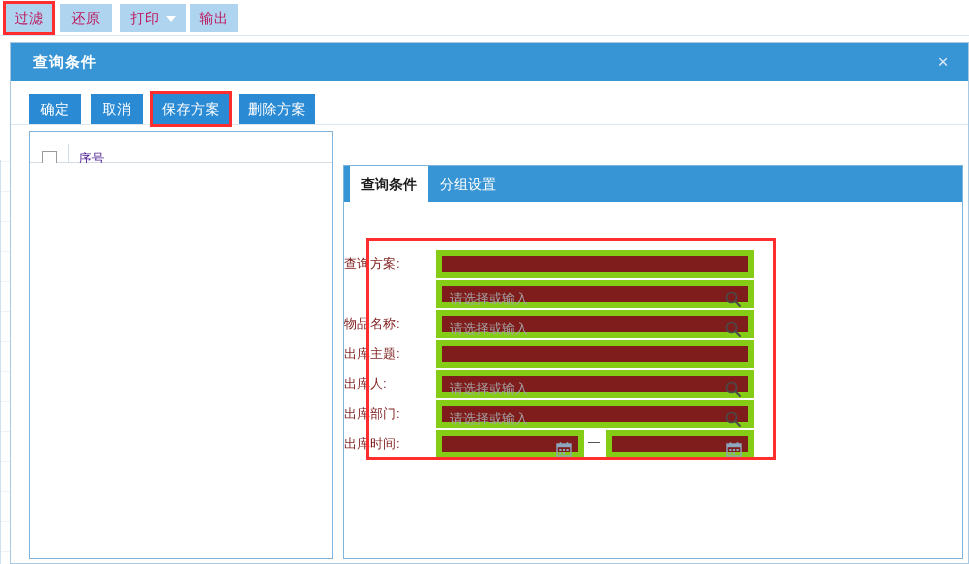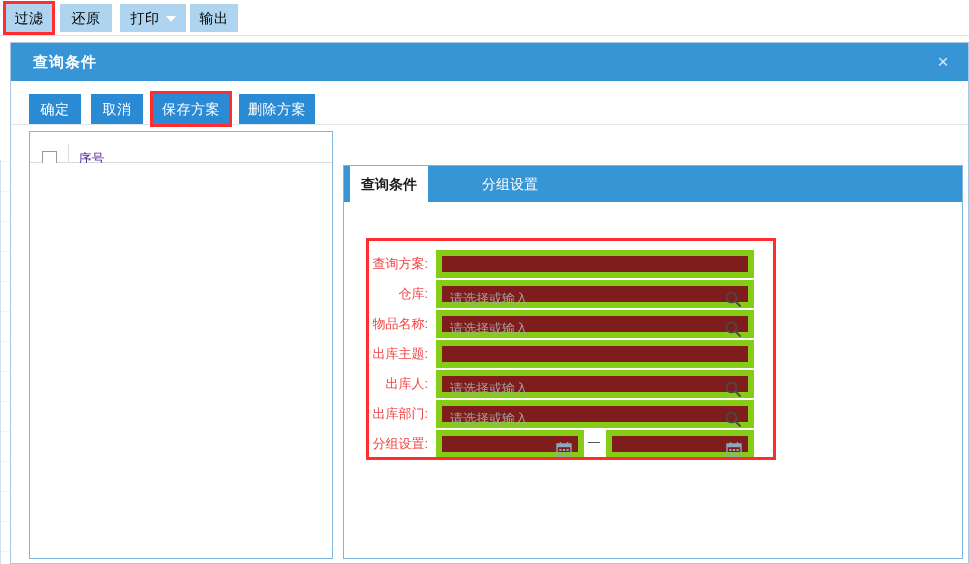--- a/index.html
+++ b/index.html
@@ -13,21 +13,21 @@
 
   #root { position: relative; width: 969px; height: 564px; background: #fff; }
 
   
   .bg-toolbar {
     position: absolute; left: 0; top: 0; width: 969px; height: 36px;
     background: #ffffff; border-bottom: 1px solid #d8e6f2;
   }
   .tb-btn {
     position: absolute; top: 4px; height: 28px;
-    background: #aed4f0; color: #000000;
+    background: #aed4f0; color: #be185d;
     font-size: 14px; line-height: 28px; text-align: center;
     cursor: default; user-select: none;
     letter-spacing: 0.5px;
   }
   .tb-btn .caret {
     display: inline-block; margin-left: 6px;
     border-left: 5px solid transparent; border-right: 5px solid transparent;
     border-top: 6px solid #ffffff; vertical-align: middle;
   }
   .hl-red { outline: 3px solid #ff2d2d; outline-offset: 0px; }
@@ -122,36 +122,36 @@
     background: #3794d5;
   }
   .tab {
     position: absolute; top: 0; height: 36px;
     font-size: 14px; line-height: 36px; text-align: center;
     cursor: default; user-select: none;
   }
   .tab.active {
     background: #ffffff; color: #1a1a1a; font-weight: bold;
   }
-  .tab.inactive { color: #ffffff; margin-left: 42px; }
+  .tab.inactive { color: #ffffff; }
 
   .form-area {
     position: absolute; left: 0; top: 36px; width: 618px; height: 356px;
     background: #ffffff;
   }
   .redbox {
     position: absolute; left: 22px; top: 36px;
     width: 410px; height: 222px;
     border: 3px solid #ff2d2d; pointer-events: none;
   }
 
   .frow { position: absolute; left: 0; height: 30px; }
   .flabel {
     position: absolute; left: 0; width: 84px; height: 28px;
-    font-size: 13px; color: #ef4444; line-height: 28px; text-align: right;
+    font-size: 13px; color: #7f1d1d; line-height: 28px; 
     top: 0;
   }
   .fctrl {
     position: absolute; left: 92px; top: 0;
     height: 28px; border: 6px solid #84cc16; background: #7f1d1d;
   }
   .fctrl .ph {
     position: absolute; left: 8px; top: 0; height: 26px; line-height: 26px;
     font-size: 13px; color: #a5a5a5;
   }
@@ -256,21 +256,20 @@
           <div class="tab active" style="left: 6px; width: 78px;"><span>查询条件</span></div>
           <div class="tab inactive" style="left: 84px; width: 80px;"><span>分组设置</span></div>
         </div>
       <div class="form-area">
         <div id="form-rows">
             <div class="frow" style="top: 48px; width: 420px;">
               <div class="flabel">查询方案:</div>
               <div class="fctrl" style="width: 318px;"></div>
             </div>
             <div class="frow" style="top: 78px; width: 420px;">
-              <div class="flabel">仓库:</div>
               <div class="fctrl" style="width: 318px;">
                 <span class="ph">请选择或输入</span>
                 <span class="search-ico"><svg viewBox="0 0 18 18">
                     <circle cx="7.5" cy="7.5" r="5" fill="none" stroke="#4a4a4a" stroke-width="1.7"></circle>
                     <line x1="11.3" y1="11.3" x2="16" y2="16" stroke="#4a4a4a" stroke-width="2" stroke-linecap="round"></line>
                   </svg></span>
               </div>
             </div>
             <div class="frow" style="top: 108px; width: 420px;">
               <div class="flabel">物品名称:</div>
@@ -300,21 +299,21 @@
               <div class="flabel">出库部门:</div>
               <div class="fctrl" style="width: 318px;">
                 <span class="ph">请选择或输入</span>
                 <span class="search-ico"><svg viewBox="0 0 18 18">
                     <circle cx="7.5" cy="7.5" r="5" fill="none" stroke="#4a4a4a" stroke-width="1.7"></circle>
                     <line x1="11.3" y1="11.3" x2="16" y2="16" stroke="#4a4a4a" stroke-width="2" stroke-linecap="round"></line>
                   </svg></span>
               </div>
             </div>
             <div class="frow" style="top: 228px; width: 420px;">
-              <div class="flabel">分组设置:</div>
+              <div class="flabel">出库时间:</div>
               <div class="fctrl" style="width: 148px;">
                 <span class="val"></span>
                 <span class="cal-ico"><svg viewBox="0 0 16 16">
                     <rect x="1" y="3" width="14" height="12" fill="none" stroke="#8ea7bd" stroke-width="1.4"></rect>
                     <rect x="1" y="3" width="14" height="3.2" fill="#8ea7bd"></rect>
                     <line x1="4.5" y1="1.2" x2="4.5" y2="4" stroke="#8ea7bd" stroke-width="1.6"></line>
                     <line x1="11.5" y1="1.2" x2="11.5" y2="4" stroke="#8ea7bd" stroke-width="1.6"></line>
                     <rect x="3.3" y="8" width="2.2" height="2" fill="#8ea7bd"></rect>
                     <rect x="6.9" y="8" width="2.2" height="2" fill="#8ea7bd"></rect>
                     <rect x="10.5" y="8" width="2.2" height="2" fill="#8ea7bd"></rect>

